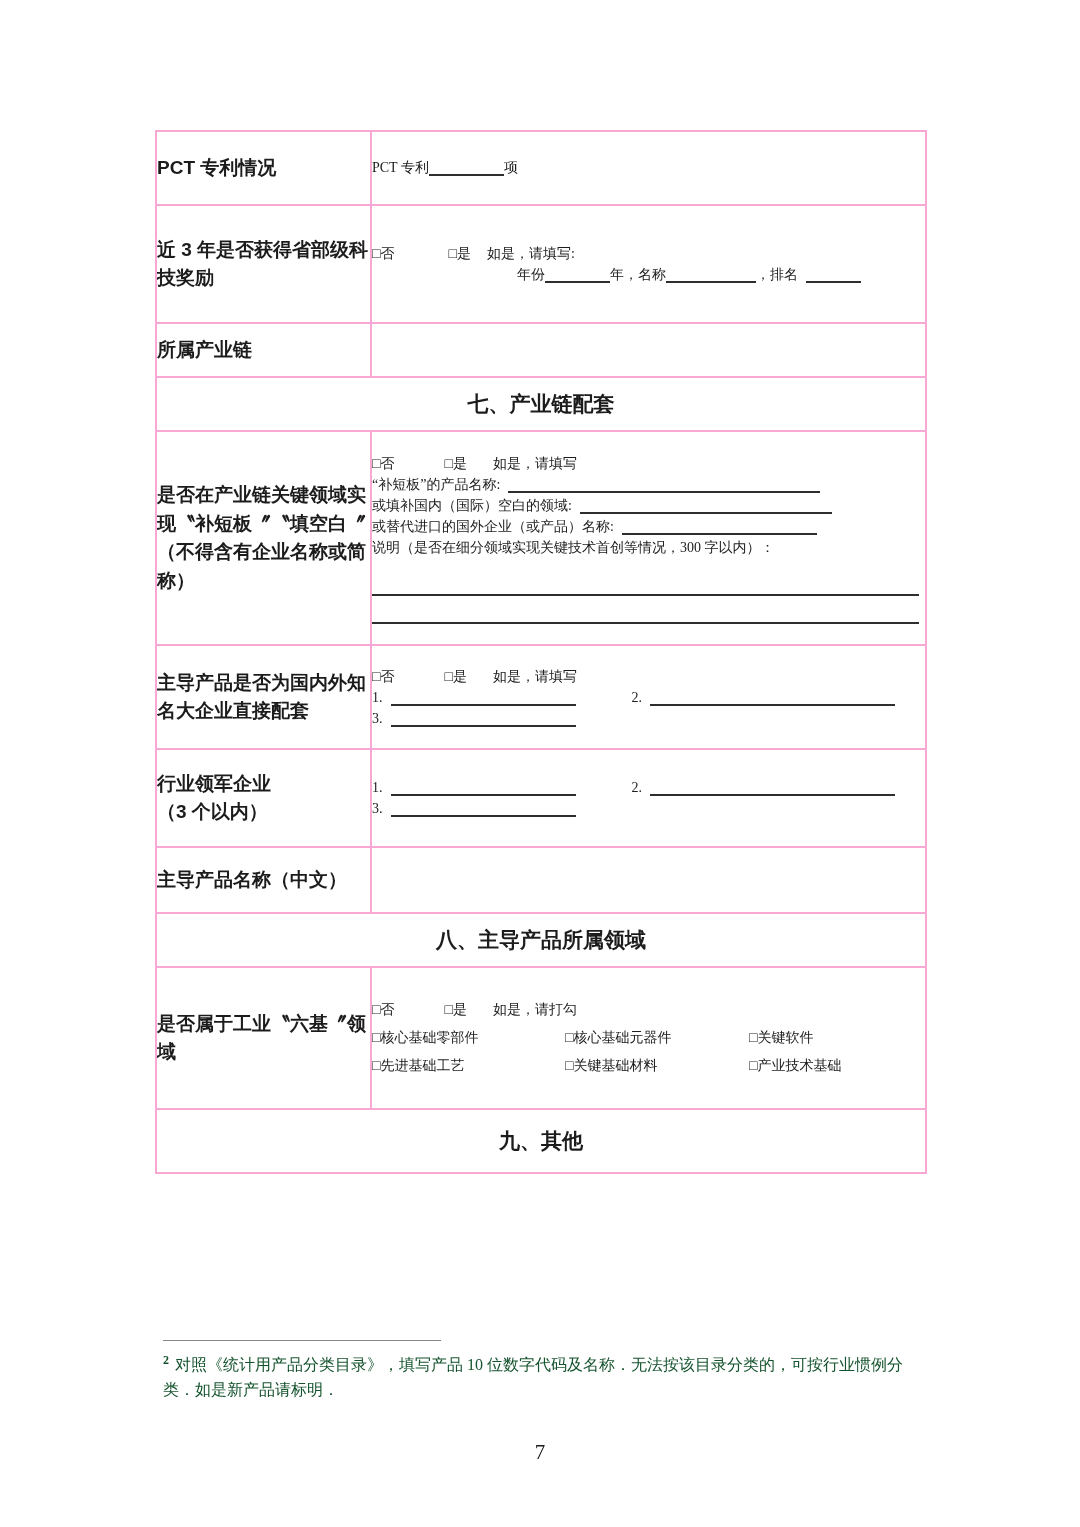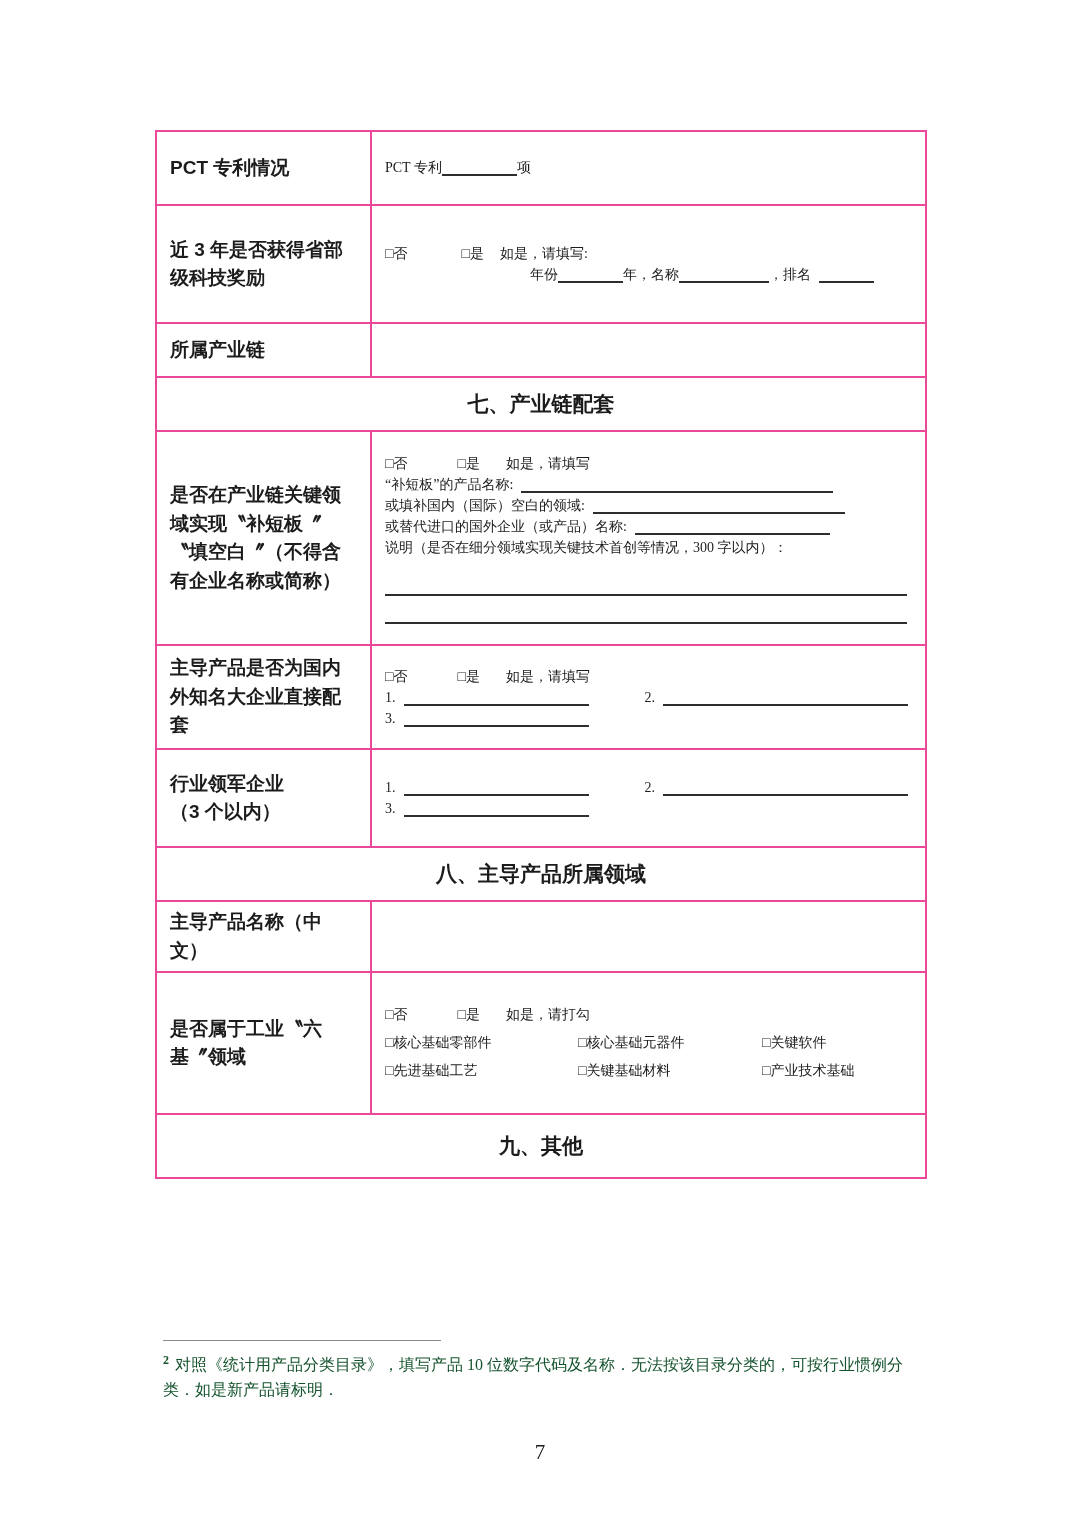--- a/index.html
+++ b/index.html
@@ -6,23 +6,23 @@
   body{
     width:1080px;height:1527px;background:#ffffff;position:relative;
     font-family:"Liberation Serif", serif;color:#1c1c1c;
     -webkit-font-smoothing:antialiased;
   }
   .form-table{
     position:absolute;left:155px;top:130px;width:770px;
     border-collapse:collapse;table-layout:fixed;
   }
   .form-table td{
-    border:2px solid #ec4899;
+    border:2px solid #f9a8d4;
     vertical-align:middle;
-    padding:6px 13px;
+    padding:6px 0;
     overflow:hidden;
   }
   .label-cell{
     font-family:"Liberation Sans", sans-serif;
     font-weight:bold;
     font-size:19px;
     line-height:1.5;
   }
   .content-cell{
     font-size:14px;
@@ -159,26 +159,26 @@
         <div class="tight">
           <span>1.</span><span class="blank w185 ml8"></span><span class="item2">2.</span><span class="blank w245 ml8"></span>
         </div>
         <div class="tight">
           <span>3.</span><span class="blank w185 ml8"></span>
         </div>
       </td>
     </tr>
 
     <tr>
-      <td class="section-cell" colspan="2" style="height:40px">八、主导产品所属领域</td>
-    </tr>
-
-    <tr>
       <td class="label-cell" style="height:52px">主导产品名称（中文）</td>
       <td class="content-cell"></td>
+    </tr>
+
+    <tr>
+      <td class="section-cell" colspan="2" style="height:40px">八、主导产品所属领域</td>
     </tr>
 
 
     <tr>
       <td class="label-cell" style="height:128px">是否属于工业〝六基〞领域</td>
       <td class="content-cell loose">
         <div>
           <span class="gap-no-b">□否</span><span class="gap-yes-b">□是</span><span>如是，请打勾</span>
         </div>
         <div class="opt-grid">

